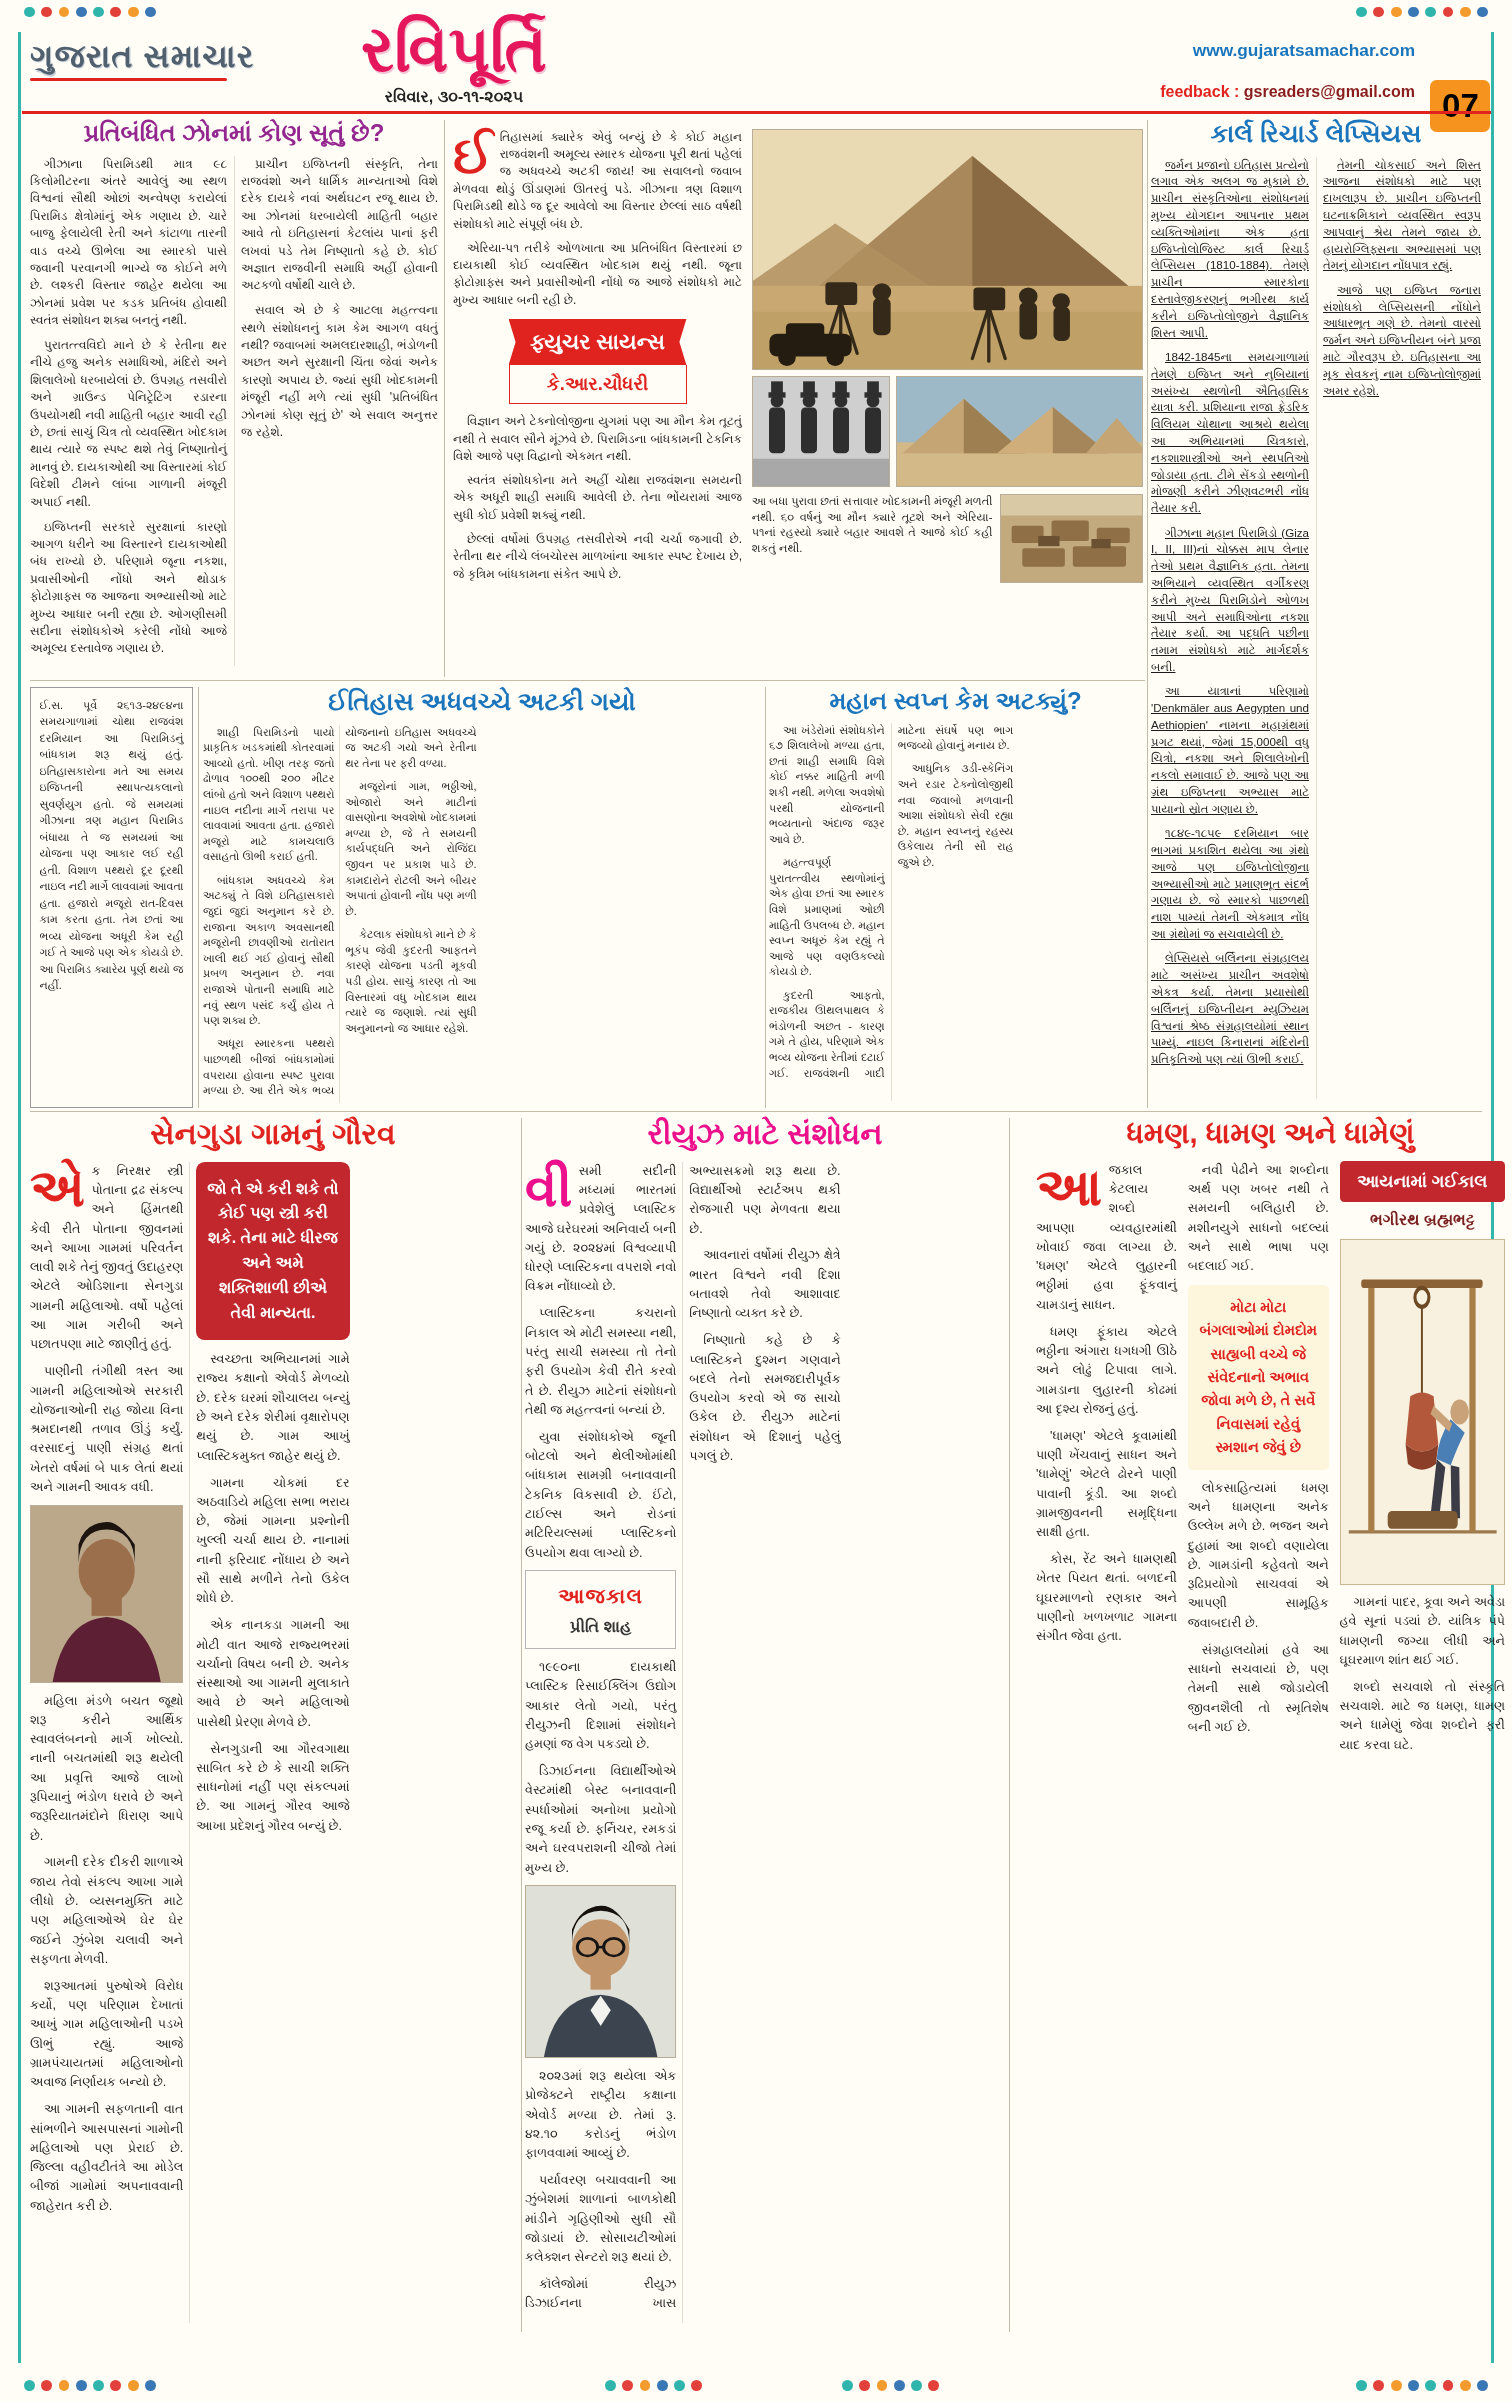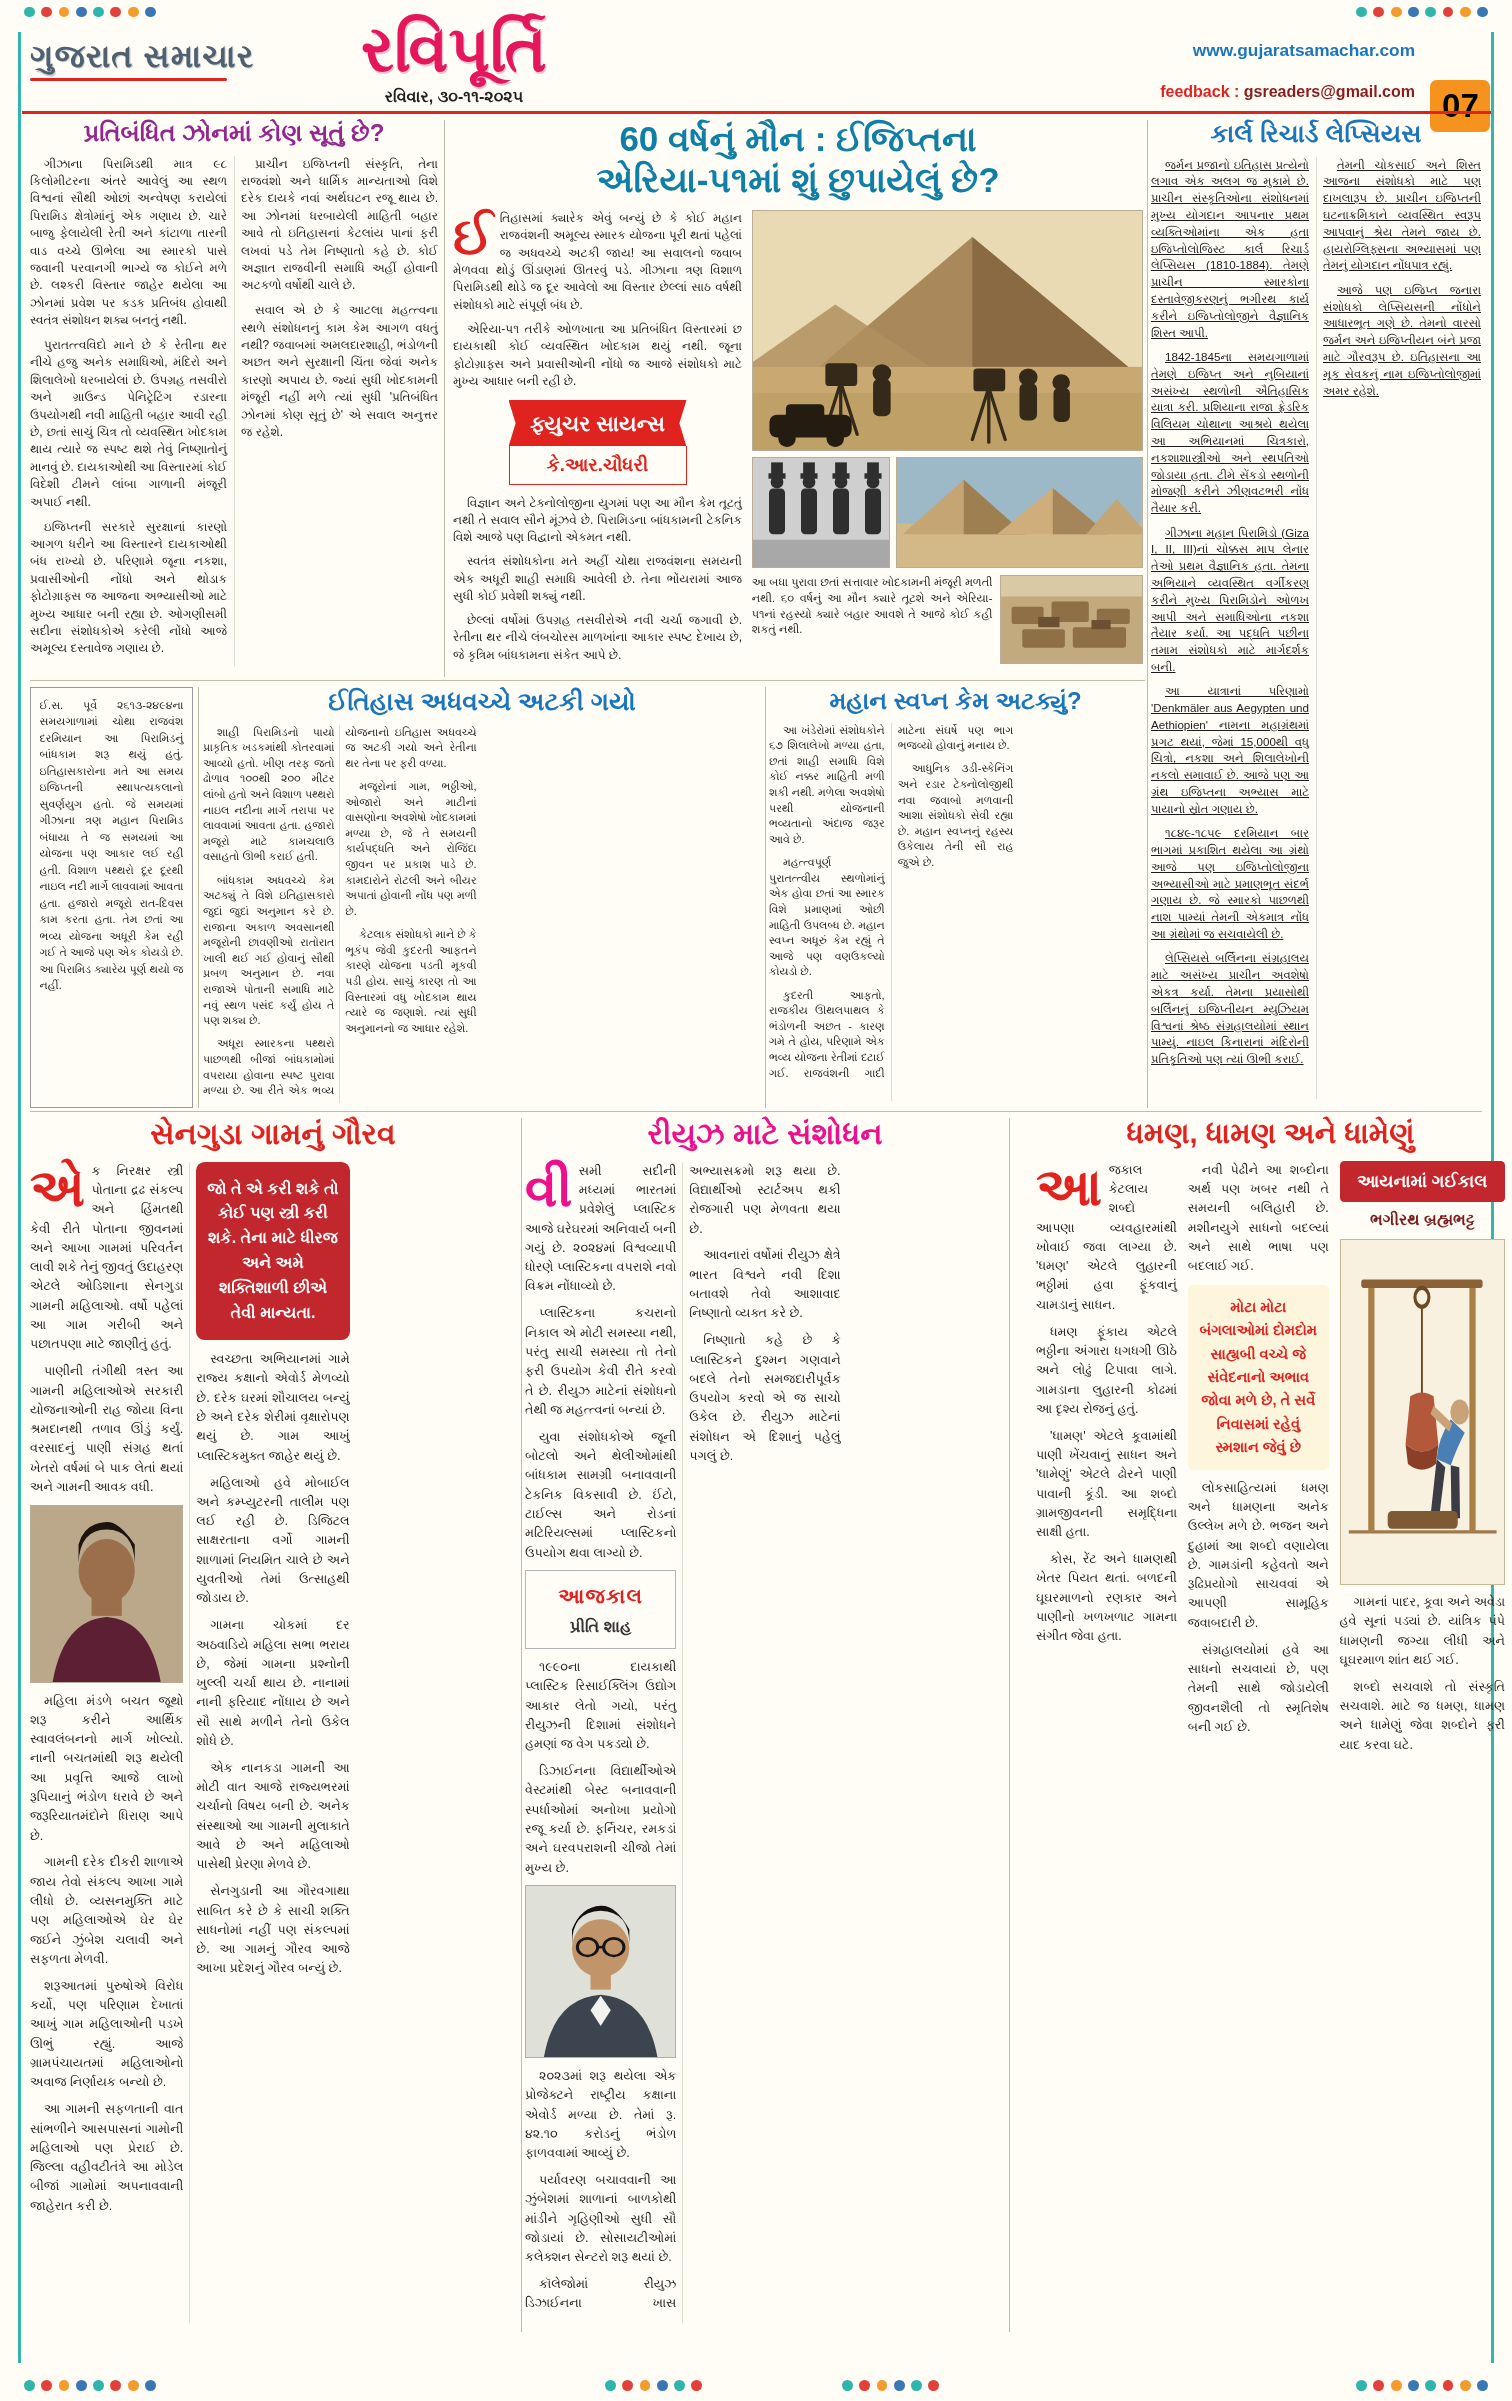--- a/index.html
+++ b/index.html
@@ -196,24 +196,20 @@
   <div class="body cols2 fs-top" style="height:510px;">
     <p>ગીઝાના પિરામિડથી માત્ર ૯૮ કિલોમીટરના અંતરે આવેલું આ સ્થળ વિશ્વનાં સૌથી ઓછાં અન્વેષણ કરાયેલાં પિરામિડ ક્ષેત્રોમાંનું એક ગણાય છે. ચારે બાજુ ફેલાયેલી રેતી અને કાંટાળા તારની વાડ વચ્ચે ઊભેલા આ સ્મારકો પાસે જવાની પરવાનગી ભાગ્યે જ કોઈને મળે છે. લશ્કરી વિસ્તાર જાહેર થયેલા આ ઝોનમાં પ્રવેશ પર કડક પ્રતિબંધ હોવાથી સ્વતંત્ર સંશોધન શક્ય બનતું નથી.</p>
     <p>પુરાતત્ત્વવિદો માને છે કે રેતીના થર નીચે હજુ અનેક સમાધિઓ, મંદિરો અને શિલાલેખો ધરબાયેલાં છે. ઉપગ્રહ તસવીરો અને ગ્રાઉન્ડ પેનિટ્રેટિંગ રડારના ઉપયોગથી નવી માહિતી બહાર આવી રહી છે, છતાં સાચું ચિત્ર તો વ્યવસ્થિત ખોદકામ થાય ત્યારે જ સ્પષ્ટ થશે તેવું નિષ્ણાતોનું માનવું છે. દાયકાઓથી આ વિસ્તારમાં કોઈ વિદેશી ટીમને લાંબા ગાળાની મંજૂરી અપાઈ નથી.</p>
     <p>ઇજિપ્તની સરકારે સુરક્ષાનાં કારણો આગળ ધરીને આ વિસ્તારને દાયકાઓથી બંધ રાખ્યો છે. પરિણામે જૂના નકશા, પ્રવાસીઓની નોંધો અને થોડાક ફોટોગ્રાફ્સ જ આજના અભ્યાસીઓ માટે મુખ્ય આધાર બની રહ્યા છે. ઓગણીસમી સદીના સંશોધકોએ કરેલી નોંધો આજે અમૂલ્ય દસ્તાવેજ ગણાય છે.</p>
     <p>પ્રાચીન ઇજિપ્તની સંસ્કૃતિ, તેના રાજવંશો અને ધાર્મિક માન્યતાઓ વિશે દરેક દાયકે નવાં અર્થઘટન રજૂ થાય છે. આ ઝોનમાં ધરબાયેલી માહિતી બહાર આવે તો ઇતિહાસનાં કેટલાંય પાનાં ફરી લખવાં પડે તેમ નિષ્ણાતો કહે છે. કોઈ અજ્ઞાત રાજવીની સમાધિ અહીં હોવાની અટકળો વર્ષોથી ચાલે છે.</p>
     <p>સવાલ એ છે કે આટલા મહત્ત્વના સ્થળે સંશોધનનું કામ કેમ આગળ વધતું નથી? જવાબમાં અમલદારશાહી, ભંડોળની અછત અને સુરક્ષાની ચિંતા જેવાં અનેક કારણો અપાય છે. જ્યાં સુધી ખોદકામની મંજૂરી નહીં મળે ત્યાં સુધી 'પ્રતિબંધિત ઝોનમાં કોણ સૂતું છે' એ સવાલ અનુત્તર જ રહેશે.</p>
   </div>
 </section>
 
 <section class="art" style="left:453px; top:119px; width:690px; height:558px;">
-  <div class="f-head">
-    <div>60 વર્ષનું મૌન : ઈજિપ્તના</div>
-    <div>એરિયા-પ૧માં શું છુપાયેલું છે?</div>
-  </div>
   <div class="f-content">
     <div class="f-left">
       <p class="pdrop"><span class="drop red">ઈ</span><span>તિહાસમાં ક્યારેક એવું બન્યું છે કે કોઈ મહાન રાજવંશની અમૂલ્ય સ્મારક યોજના પૂરી થતાં પહેલાં જ અધવચ્ચે અટકી જાય! આ સવાલનો જવાબ મેળવવા થોડું ઊંડાણમાં ઊતરવું પડે. ગીઝાના ત્રણ વિશાળ પિરામિડથી થોડે જ દૂર આવેલો આ વિસ્તાર છેલ્લાં સાઠ વર્ષથી સંશોધકો માટે સંપૂર્ણ બંધ છે.</span></p>
       <p>એરિયા-પ૧ તરીકે ઓળખાતા આ પ્રતિબંધિત વિસ્તારમાં છ દાયકાથી કોઈ વ્યવસ્થિત ખોદકામ થયું નથી. જૂના ફોટોગ્રાફ્સ અને પ્રવાસીઓની નોંધો જ આજે સંશોધકો માટે મુખ્ય આધાર બની રહી છે.</p>
       <div class="ribbon-box">
         <div class="ribbon">ફ્યુચર સાયન્સ</div>
         <div class="ribbon-author">કે.આર.ચૌધરી</div>
       </div>
       <p>વિજ્ઞાન અને ટેક્નોલોજીના યુગમાં પણ આ મૌન કેમ તૂટતું નથી તે સવાલ સૌને મૂંઝવે છે. પિરામિડના બાંધકામની ટેકનિક વિશે આજે પણ વિદ્વાનો એકમત નથી.</p>
       <p>સ્વતંત્ર સંશોધકોના મતે અહીં ચોથા રાજવંશના સમયની એક અધૂરી શાહી સમાધિ આવેલી છે. તેના ભોંયરામાં આજ સુધી કોઈ પ્રવેશી શક્યું નથી.</p>
@@ -365,21 +361,20 @@
         <rect x="112" y="172" width="56" height="34" fill="#9c6f4c"></rect>
         <path d="M40 330 Q60 214 140 208 Q220 214 240 330 Z" fill="#5d1f33"></path>
       </svg>
     </figure>
     <p>મહિલા મંડળે બચત જૂથો શરૂ કરીને આર્થિક સ્વાવલંબનનો માર્ગ ખોલ્યો. નાની બચતમાંથી શરૂ થયેલી આ પ્રવૃત્તિ આજે લાખો રૂપિયાનું ભંડોળ ધરાવે છે અને જરૂરિયાતમંદોને ધિરાણ આપે છે.</p>
     <p>ગામની દરેક દીકરી શાળાએ જાય તેવો સંકલ્પ આખા ગામે લીધો છે. વ્યસનમુક્તિ માટે પણ મહિલાઓએ ઘેર ઘેર જઈને ઝુંબેશ ચલાવી અને સફળતા મેળવી.</p>
     <p>શરૂઆતમાં પુરુષોએ વિરોધ કર્યો, પણ પરિણામ દેખાતાં આખું ગામ મહિલાઓની પડખે ઊભું રહ્યું. આજે ગ્રામપંચાયતમાં મહિલાઓનો અવાજ નિર્ણાયક બન્યો છે.</p>
     <p>આ ગામની સફળતાની વાત સાંભળીને આસપાસનાં ગામોની મહિલાઓ પણ પ્રેરાઈ છે. જિલ્લા વહીવટીતંત્રે આ મોડેલ બીજાં ગામોમાં અપનાવવાની જાહેરાત કરી છે.</p>
     <div class="quotebox">જો તે એ કરી શકે તો કોઈ પણ સ્ત્રી કરી શકે. તેના માટે ધીરજ અને અમે શક્તિશાળી છીએ તેવી માન્યતા.</div>
     <p>સ્વચ્છતા અભિયાનમાં ગામે રાજ્ય કક્ષાનો એવોર્ડ મેળવ્યો છે. દરેક ઘરમાં શૌચાલય બન્યું છે અને દરેક શેરીમાં વૃક્ષારોપણ થયું છે. ગામ આખું પ્લાસ્ટિકમુક્ત જાહેર થયું છે.</p>
-    <p>મહિલાઓ હવે મોબાઈલ અને કમ્પ્યુટરની તાલીમ પણ લઈ રહી છે. ડિજિટલ સાક્ષરતાના વર્ગો ગામની શાળામાં નિયમિત ચાલે છે અને યુવતીઓ તેમાં ઉત્સાહથી જોડાય છે.</p>
     <p>ગામના ચોકમાં દર અઠવાડિયે મહિલા સભા ભરાય છે, જેમાં ગામના પ્રશ્નોની ખુલ્લી ચર્ચા થાય છે. નાનામાં નાની ફરિયાદ નોંધાય છે અને સૌ સાથે મળીને તેનો ઉકેલ શોધે છે.</p>
     <p>એક નાનકડા ગામની આ મોટી વાત આજે રાજ્યભરમાં ચર્ચાનો વિષય બની છે. અનેક સંસ્થાઓ આ ગામની મુલાકાતે આવે છે અને મહિલાઓ પાસેથી પ્રેરણા મેળવે છે.</p>
     <p>સેનગુડાની આ ગૌરવગાથા સાબિત કરે છે કે સાચી શક્તિ સાધનોમાં નહીં પણ સંકલ્પમાં છે. આ ગામનું ગૌરવ આજે આખા પ્રદેશનું ગૌરવ બન્યું છે.</p>
   </div>
 </section>
 
 <section class="art" style="left:525px; top:1117px; width:480px; height:1216px;">
   <h2 class="h-magenta">રીયુઝ માટે સંશોધન</h2>
   <div class="body cols3 fs-bot" style="height:1161px;">
     <p class="pdrop"><span class="drop mag">વી</span><span>સમી સદીની મધ્યમાં ભારતમાં પ્રવેશેલું પ્લાસ્ટિક આજે ઘરેઘરમાં અનિવાર્ય બની ગયું છે. ૨૦૨૪માં વિશ્વવ્યાપી ધોરણે પ્લાસ્ટિકના વપરાશે નવો વિક્રમ નોંધાવ્યો છે.</span></p>

